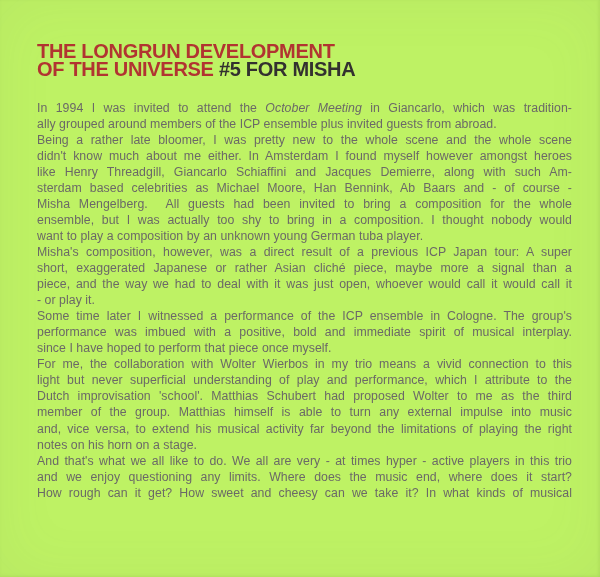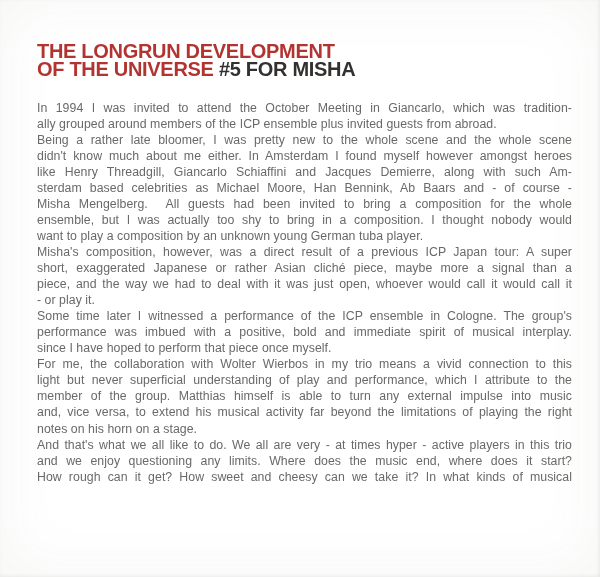--- a/index.html
+++ b/index.html
@@ -4,21 +4,21 @@
 <style>
   html, body {
     margin: 0;
     padding: 0;
     background: #d8d7d5;
   }
   .page {
     position: relative;
     width: 600px;
     height: 577px;
-    background: #ffffff;
+    background: #bef264;
     overflow: hidden;
     font-family: "Liberation Sans", sans-serif;
     box-shadow: inset 0 0 60px rgba(120,115,105,0.07),
                 inset -2px 0 3px rgba(0,0,0,0.04),
                 inset 0 -2px 3px rgba(0,0,0,0.03);
   }
   .content {
     position: absolute;
     left: 37px;
     top: 43px;
@@ -43,21 +43,21 @@
     letter-spacing: 0.05px;
   }
   .line {
     text-align: justify;
     text-align-last: justify;
     min-height: 16.05px;
   }
   .line.para-end {
     text-align-last: left;
   }
-  .it { }
+  .it { font-style: italic; }
 </style>
 </head>
 <body>
 
 <div class="page">
   <div class="content">
     <h1 class="title">
       <span class="t-red">THE LONGRUN DEVELOPMENT</span><br>
       <span class="t-red">OF THE UNIVERSE</span>
       <span class="t-dark">#5 FOR MISHA</span>
@@ -74,20 +74,21 @@
         <div class="line para-end"><span>want to play a composition by an unknown young German tuba player.</span></div>
         <div class="line"><span>Misha's composition, however, was a direct result of a previous ICP Japan tour: A super</span></div>
         <div class="line"><span>short, exaggerated Japanese or rather Asian cliché piece, maybe more a signal than a</span></div>
         <div class="line"><span>piece, and the way we had to deal with it was just open, whoever would call it would call it</span></div>
         <div class="line para-end"><span>- or play it.</span></div>
         <div class="line"><span>Some time later I witnessed a performance of the ICP ensemble in Cologne. The group's</span></div>
         <div class="line"><span>performance was imbued with a positive, bold and immediate spirit of musical interplay.</span></div>
         <div class="line para-end"><span>since I have hoped to perform that piece once myself.</span></div>
         <div class="line"><span>For me, the collaboration with Wolter Wierbos in my trio means a vivid connection to this</span></div>
         <div class="line"><span>light but never superficial understanding of play and performance, which I attribute to the</span></div>
+        <div class="line"><span>Dutch improvisation 'school'. Matthias Schubert had proposed Wolter to me as the third</span></div>
         <div class="line"><span>member of the group. Matthias himself is able to turn any external impulse into music</span></div>
         <div class="line"><span>and, vice versa, to extend his musical activity far beyond the limitations of playing the right</span></div>
         <div class="line para-end"><span>notes on his horn on a stage.</span></div>
         <div class="line"><span>And that's what we all like to do. We all are very - at times hyper - active players in this trio</span></div>
         <div class="line"><span>and we enjoy questioning any limits. Where does the music end, where does it start?</span></div>
         <div class="line"><span>How rough can it get? How sweet and cheesy can we take it? In what kinds of musical</span></div>
       </div>
   </div>
 </div>
 

